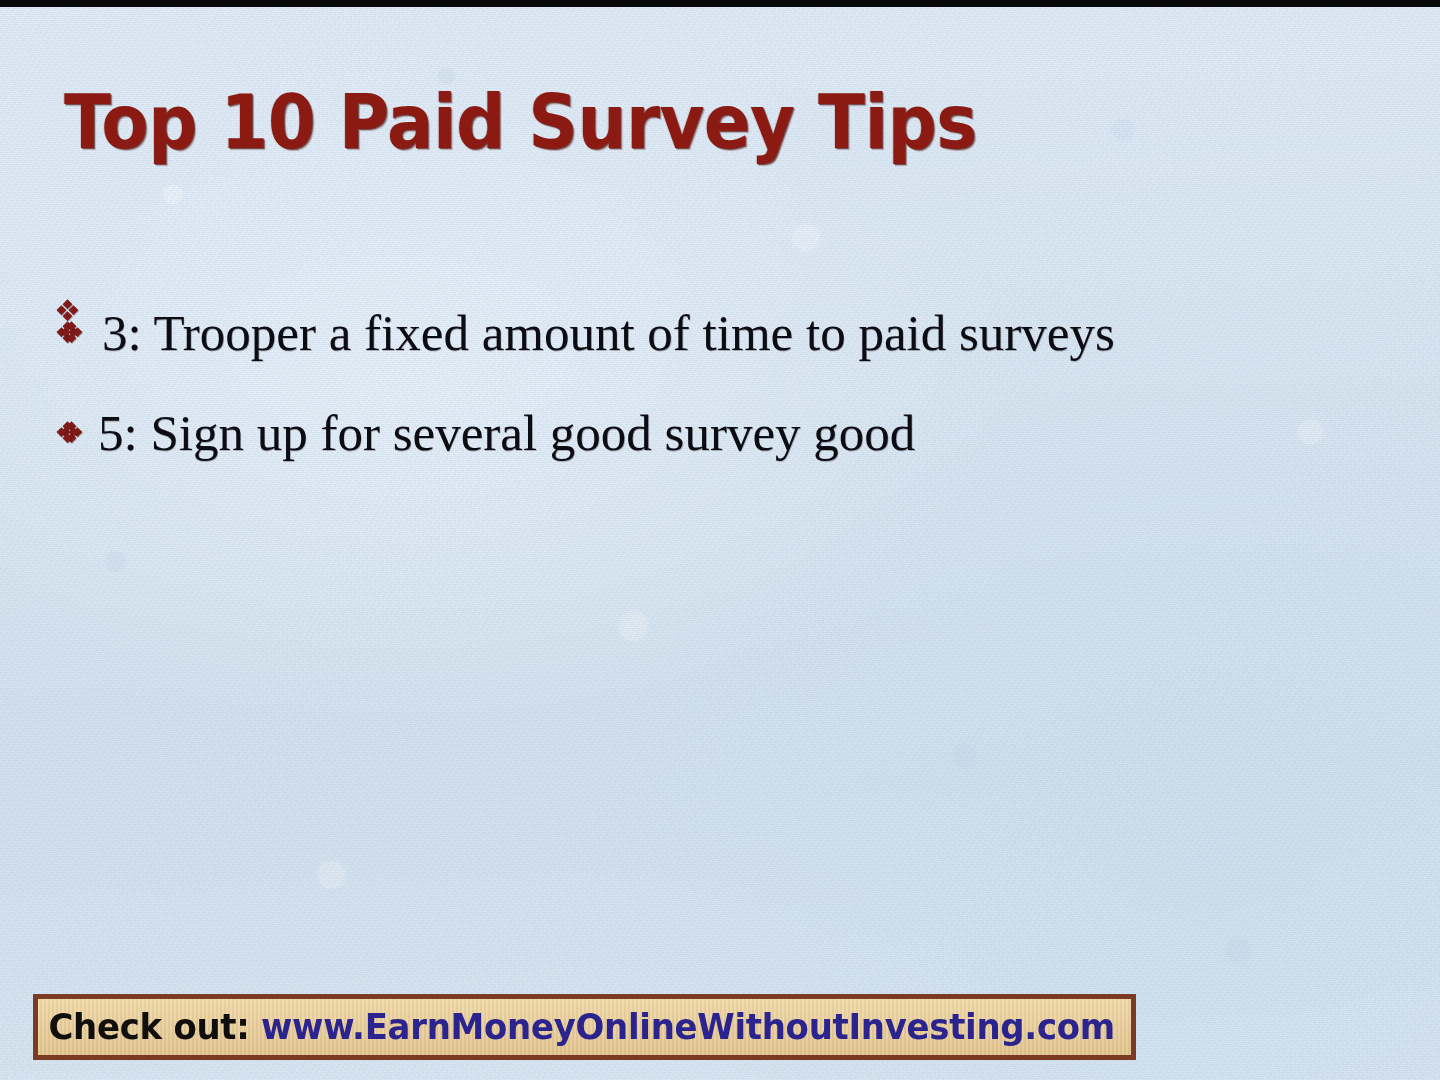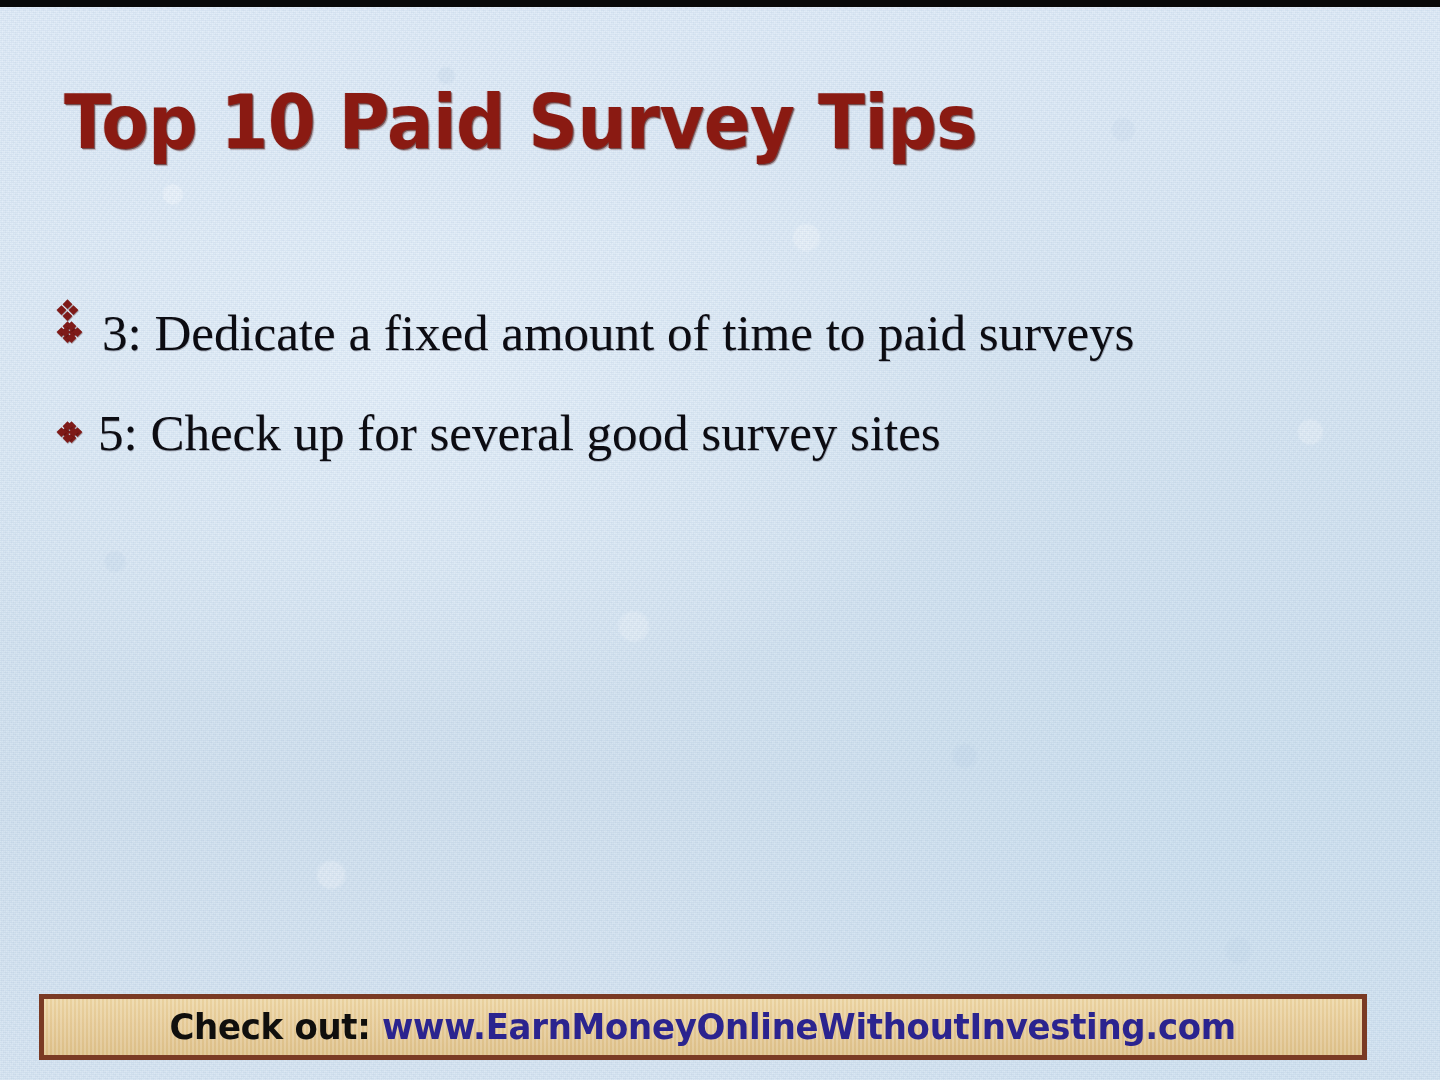--- a/index.html
+++ b/index.html
@@ -125,32 +125,32 @@
     font-family: "DejaVu Sans", "Liberation Sans", sans-serif;
     font-size: 30px;
     color: #7e1a18;
     text-align: left;
     text-shadow: 0.5px 0.5px 0 rgba(60,10,10,.35);
   }
 
   
   #slide .footer-banner {
     position: absolute;
-    left: 39px;
+    left: 33px;
     top: 994px;
-    width: 1328px;
+    width: 1103px;
     height: 66px;
     box-sizing: border-box;
     border: 5px solid #7a3a24;
     background:
       repeating-linear-gradient(90deg, rgba(255,255,255,.16) 0 2px, rgba(205,170,110,.10) 2px 4px),
       linear-gradient(180deg, #edd6a4 0%, #e6cb98 45%, #ddc089 100%);
     display: flex;
     align-items: center;
-    justify-content: center;
+    justify-content: flex-end;
     z-index: 6;
   }
   #slide .footer-text {
     font-family: "DejaVu Sans", "Liberation Sans", sans-serif;
     font-weight: 700;
     font-size: 35px;
     line-height: 38px;
     white-space: nowrap;
     letter-spacing: -0.3px;
     transform: scaleX(.97);
@@ -176,30 +176,30 @@
     <li class="tip-item">
       <span class="tip-bullet">❖</span>
     </li>
 
     <li class="tip-item">
       <span class="tip-bullet">❖</span>
     </li>
 
     <li class="tip-item wraps">
       <span class="tip-bullet">❖</span>
-      <span class="tip-text">3: Dedicate a fixed amount of time to paid surveys</span>
+      <span class="tip-text">3: Trooper a fixed amount of time to paid surveys</span>
     </li>
 
     <li class="tip-item wraps">
       <span class="tip-bullet">❖</span>
     </li>
 
     <li class="tip-item">
       <span class="tip-bullet">❖</span>
-      <span class="tip-text">5: Check up for several good survey sites</span>
+      <span class="tip-text">5: Sign up for several good survey good</span>
     </li>
 
   </ul>
 
   <div class="footer-banner">
     <div class="footer-text">
       <span class="footer-label">Check out: </span><span class="footer-url">www.EarnMoneyOnlineWithoutInvesting.com</span>
     </div>
   </div>
 

